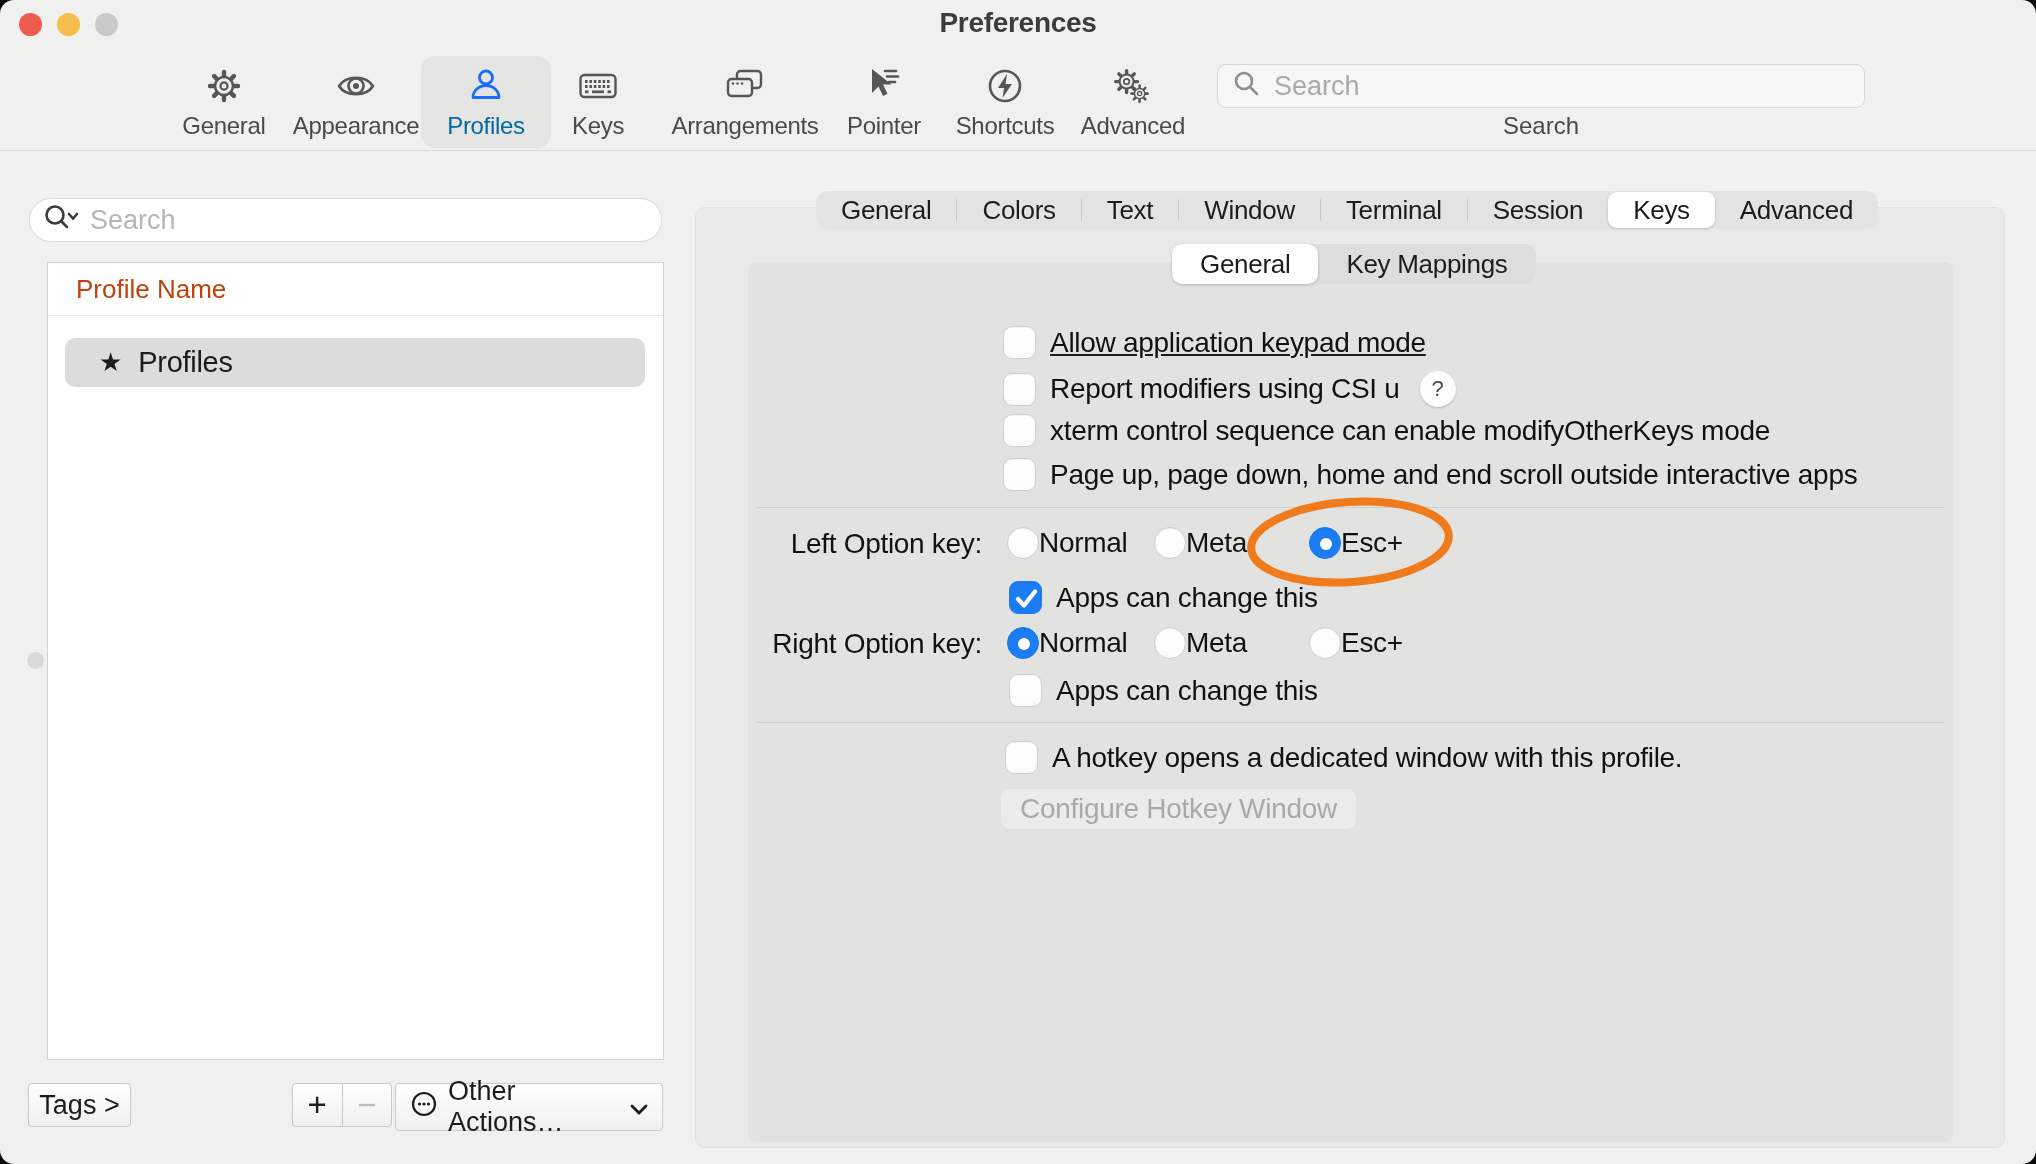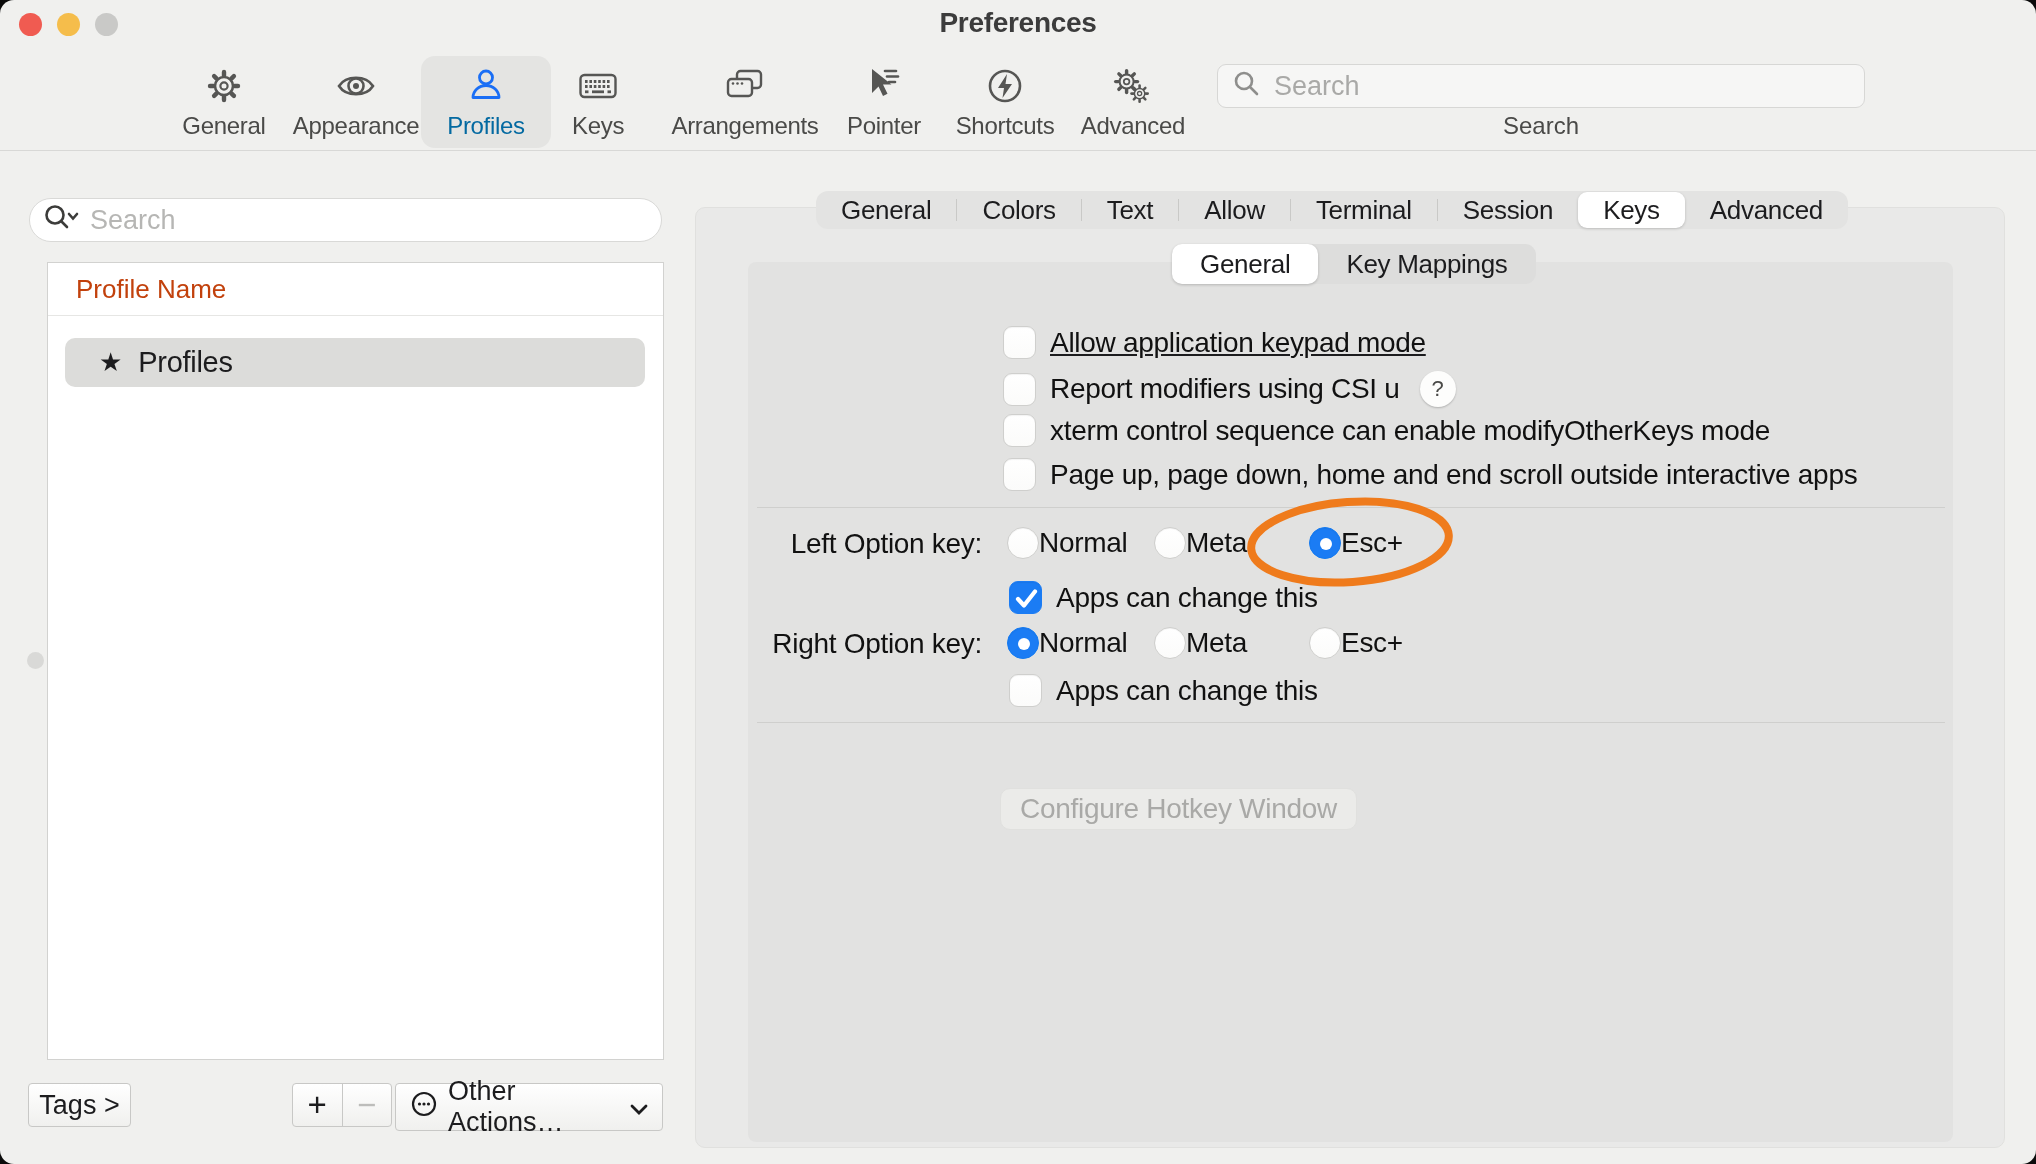--- a/index.html
+++ b/index.html
@@ -235,21 +235,21 @@
   <div id="tab-outer"></div>
   <div id="tab-inner"></div>
 
   <div id="tabbar">
     <span class="seg">General</span>
       <span class="segdiv"></span>
     <span class="seg">Colors</span>
       <span class="segdiv"></span>
     <span class="seg">Text</span>
       <span class="segdiv"></span>
-    <span class="seg">Allow</span>
+    <span class="seg">Window</span>
       <span class="segdiv"></span>
     <span class="seg">Terminal</span>
       <span class="segdiv"></span>
     <span class="seg">Session</span>
     <span class="seg sel">Keys</span>
     <span class="seg">Advanced</span>
   </div>
 
   <div id="subtabbar">
     <span class="seg sel">General</span>
@@ -311,20 +311,24 @@
     <span class="radio"></span>
     <span class="lbl">Esc+</span>
   </div>
   <div class="row" style="left:1009px;top:674px;">
     <span class="cb"></span>
     <span class="lbl">Apps can change this</span>
   </div>
 
   <div class="hsep" style="top:722px;"></div>
 
+  <div class="row" style="left:1005px;top:741px;">
+    <span class="cb"></span>
+    <span class="lbl">A hotkey opens a dedicated window with this profile.</span>
+  </div>
   <div id="configure-btn">
     <span>Configure Hotkey Window</span>
   </div>
 
   <svg id="annotation" width="216" height="104" viewBox="0 0 216 104">
     <ellipse cx="108" cy="52" rx="99" ry="40" fill="none" stroke-width="8" stroke-linecap="round" transform="rotate(-4 108 52)" stroke="#ef7b1c"></ellipse>
   </svg>
 
 </div>
 

